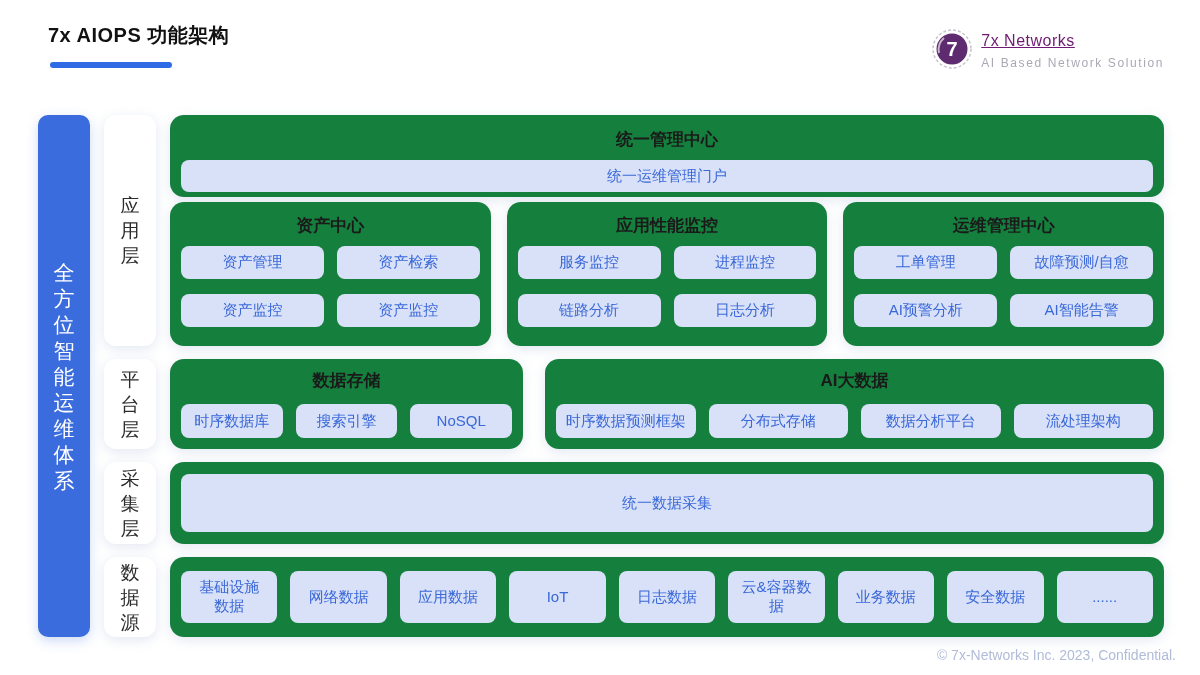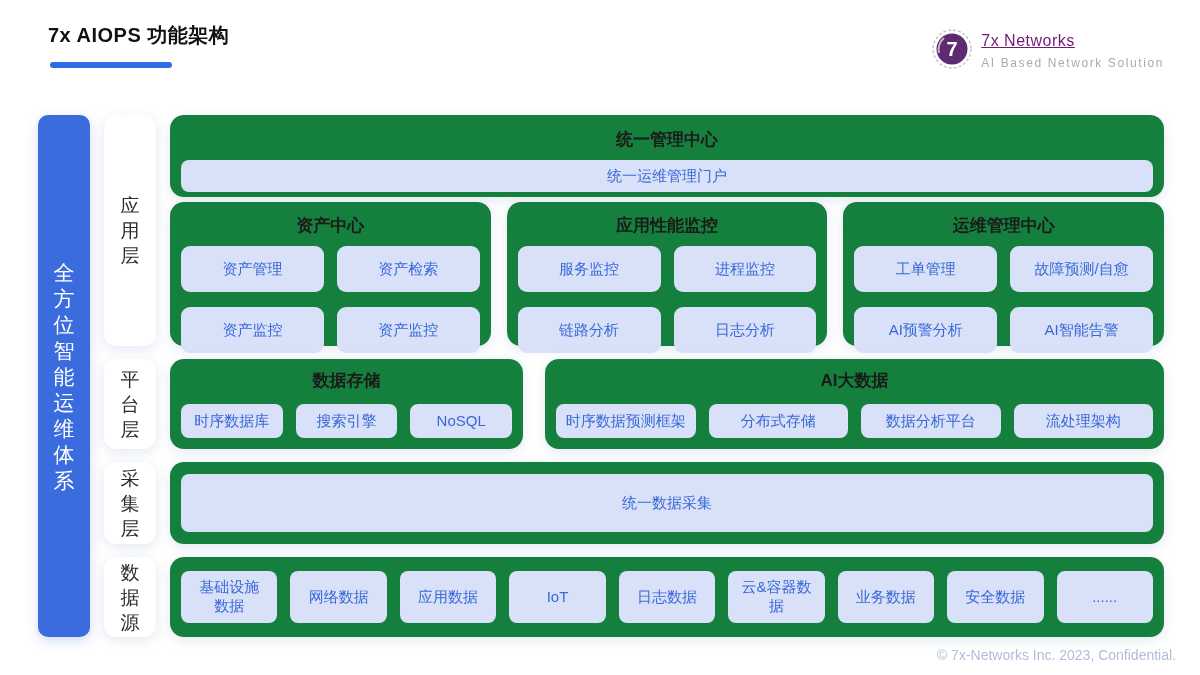--- a/index.html
+++ b/index.html
@@ -45,21 +45,21 @@
   
   .row1 { height:82px; padding:10px 11px 0 11px; }
   .row1 .card-title { margin-top:3px; }
   .row1-pills { display:flex; gap:52px; margin-top:9px; }
   .row1-pills .pill { flex:1; height:32px; }
 
   
   .row2 { display:flex; gap:16px; height:144px; margin-top:5px; }
   .group-card { flex:1; padding:12px 11px 0 11px; }
   .group-grid { display:grid; grid-template-columns:1fr 1fr; gap:15px 13px; margin-top:9px; }
-  .group-grid .pill { height:46px;border-radius:9px; }
+  .group-grid .pill { height:33px; }
 
   
   .row3 { display:flex; gap:22px; height:90px; margin-top:13px; }
   .row3 .card { padding:10px 11px 0 11px; }
   .card-storage { width:353px; }
   .card-aibig { flex:1; }
   .row3-pills { display:flex; gap:13px; margin-top:12px; }
   .row3-pills .pill { flex:1; height:34px; }
 
   

